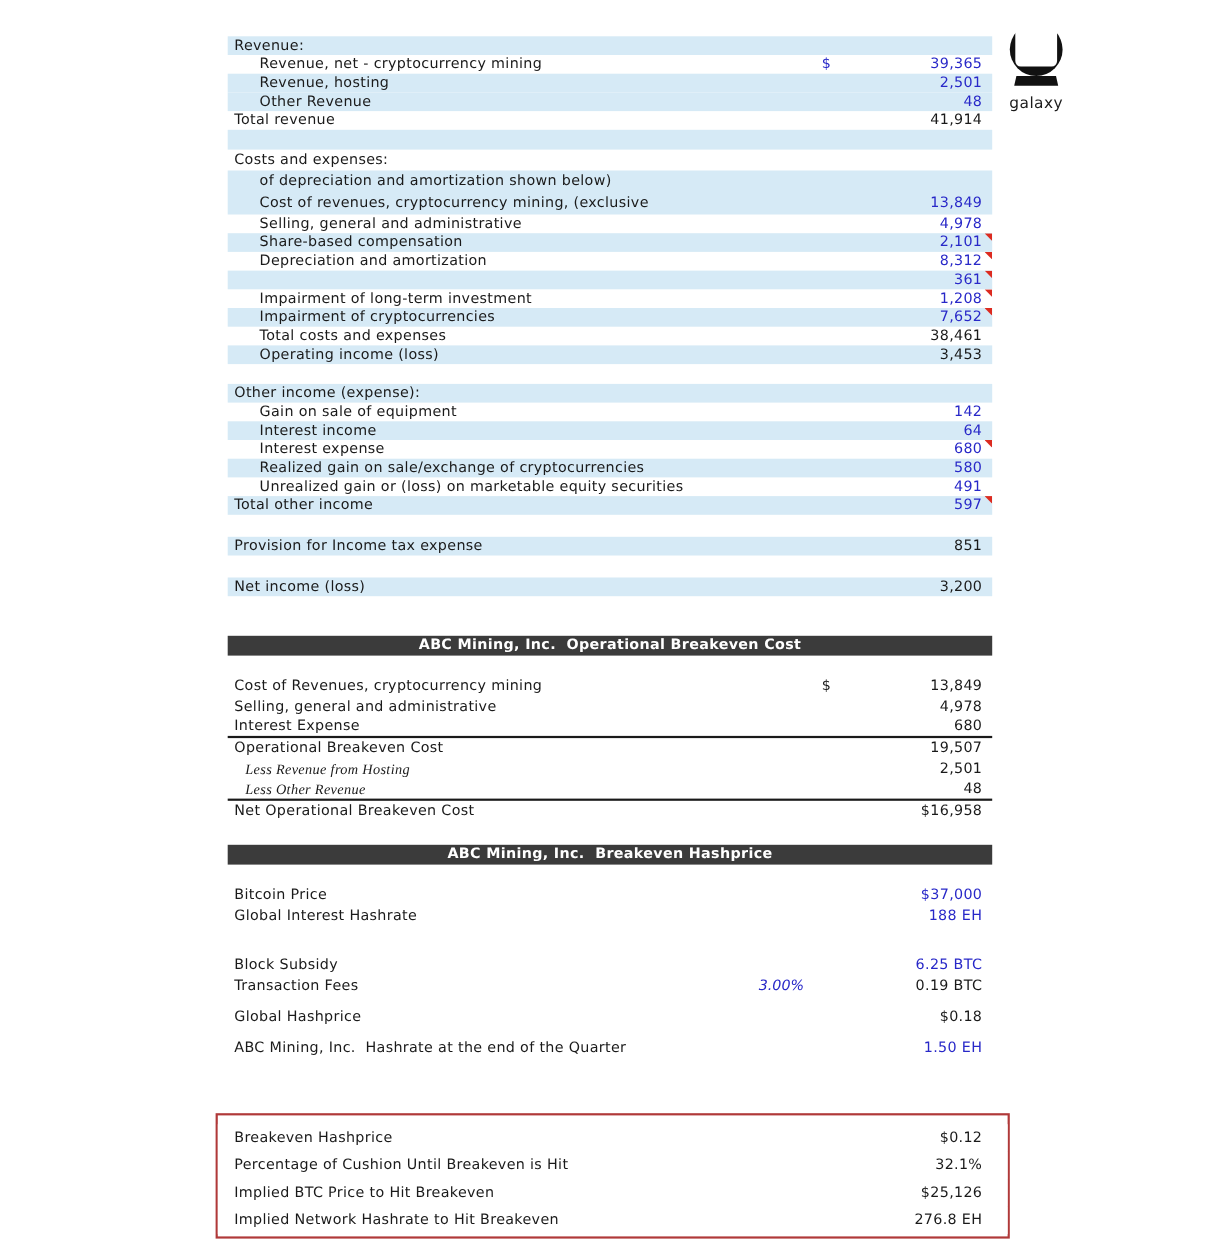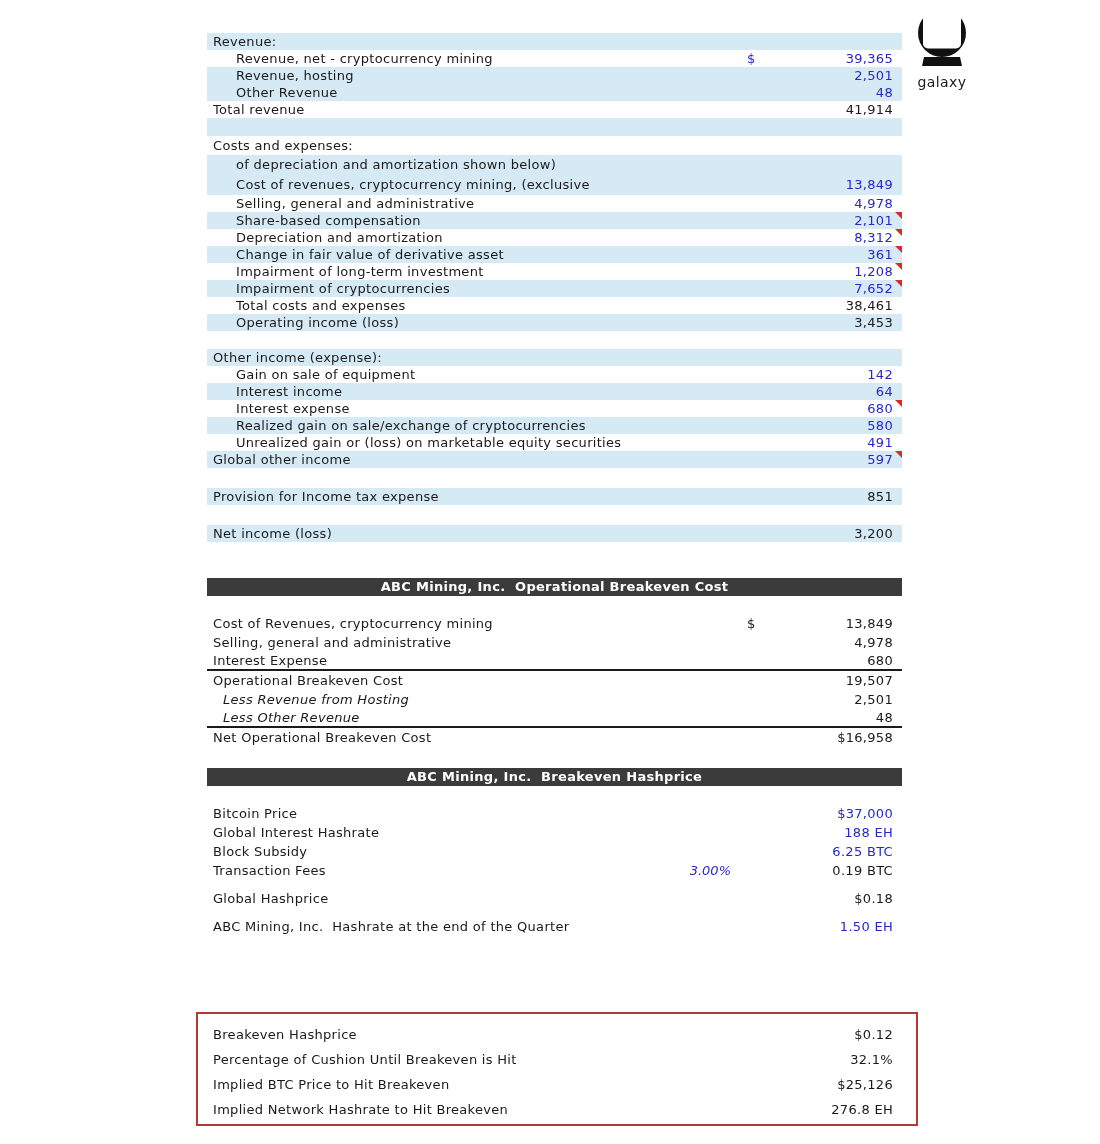--- a/index.html
+++ b/index.html
@@ -17,38 +17,38 @@
     font-size:13px;color:#1a1a1a;overflow:hidden;
   }
   .content{position:absolute;left:207px;top:33px;width:695px;}
   .row{position:relative;display:flex;align-items:center;height:17px;}
   .row.blue{background:var(--stripe);}
   .row.bborder{border-bottom:2px solid #1a1a1a;}
   .row2{height:40px;align-items:flex-end;}
   .lblwrap{display:flex;flex-direction:column;}
   .lbl{white-space:pre;letter-spacing:.3px;padding-left:6px;line-height:20px;}
   .lbl.ind1{padding-left:29px;}
-  .lbl.ind2{padding-left:16px;}
+  .lbl.ind2{padding-left:16px;font-family:Liberation Serif, serif;}
   .lbl.it{font-style:italic;}
   .val{margin-left:auto;padding-right:9px;letter-spacing:.3px;line-height:20px;}
   .val.vblue{color:var(--numblue);}
   .mid{position:absolute;line-height:20px;}
   .mid.dollar{left:540px;}
   .mid.blue{color:var(--numblue);}
   .mid.pct{left:458px;width:66px;text-align:right;font-style:italic;color:var(--numblue);}
   .comment{position:absolute;right:0;top:0;width:7px;height:7px;background:var(--marker);
            clip-path:polygon(0 0,100% 0,100% 100%);}
   .bar{height:18px;background:var(--barbg);color:#ffffff;font-weight:bold;
        text-align:center;line-height:18px;letter-spacing:.3px;white-space:pre;}
   .spacer{width:100%;}
   .spacer.blue{background:var(--stripe);}
   .bebox{position:absolute;left:196px;top:1012px;width:722px;height:114px;
          border:2px solid var(--boxborder);padding-top:8px;}
   .bebox .row{height:25px;padding-left:9px;padding-right:14px;background:#fff;}
-  .logo{position:absolute;left:912px;top:8px;width:60px;text-align:center;}
+  .logo{position:absolute;left:912px;top:20px;width:60px;text-align:center;}
   .logo svg{display:block;margin:0 auto;}
   .logo .wordmark{margin-top:4px;font-size:14px;letter-spacing:.4px;color:#1b1b1b;}
 </style>
 </head>
 <body>
 
 <div class="sheet">
 
   <div class="content" id="statement-rows">
       <div class="row blue">
@@ -90,21 +90,20 @@
         <span class="lbl ind1">Share-based compensation</span>
         <span class="val vblue">2,101</span>
         <span class="comment"></span>
       </div>
       <div class="row">
         <span class="lbl ind1">Depreciation and amortization</span>
         <span class="val vblue">8,312</span>
         <span class="comment"></span>
       </div>
       <div class="row blue">
-        <span class="lbl ind1">Change in fair value of derivative asset</span>
         <span class="val vblue">361</span>
         <span class="comment"></span>
       </div>
       <div class="row">
         <span class="lbl ind1">Impairment of long-term investment</span>
         <span class="val vblue">1,208</span>
         <span class="comment"></span>
       </div>
       <div class="row blue">
         <span class="lbl ind1">Impairment of cryptocurrencies</span>
@@ -138,21 +137,21 @@
       </div>
       <div class="row blue">
         <span class="lbl ind1">Realized gain on sale/exchange of cryptocurrencies</span>
         <span class="val vblue">580</span>
       </div>
       <div class="row">
         <span class="lbl ind1">Unrealized gain or (loss) on marketable equity securities</span>
         <span class="val vblue">491</span>
       </div>
       <div class="row blue">
-        <span class="lbl">Global other income</span>
+        <span class="lbl">Total other income</span>
         <span class="val vblue">597</span>
         <span class="comment"></span>
       </div>
       <div class="spacer" style="height: 20px;"></div>
       <div class="row blue">
         <span class="lbl">Provision for Income tax expense</span>
         <span class="val">851</span>
       </div>
       <div class="spacer" style="height: 20px;"></div>
       <div class="row blue">
@@ -195,21 +194,21 @@
       <div class="bar">ABC Mining, Inc.  Breakeven Hashprice</div>
       <div class="spacer" style="height: 18px;"></div>
       <div class="row" style="height: 19px;">
         <span class="lbl">Bitcoin Price</span>
         <span class="val vblue">$37,000</span>
       </div>
       <div class="row" style="height: 19px;">
         <span class="lbl">Global Interest Hashrate</span>
         <span class="val vblue">188 EH</span>
       </div>
-      <div class="row" style="height: 19px;">
+      <div class="row" style="height: 19px; margin-top: 26px;">
         <span class="lbl">Block Subsidy</span>
         <span class="val vblue">6.25 BTC</span>
       </div>
       <div class="row" style="height: 19px;">
         <span class="lbl">Transaction Fees</span>
         <span class="mid pct">3.00%</span>
         <span class="val">0.19 BTC</span>
       </div>
       <div class="spacer" style="height: 9px;"></div>
       <div class="row" style="height: 19px;">

